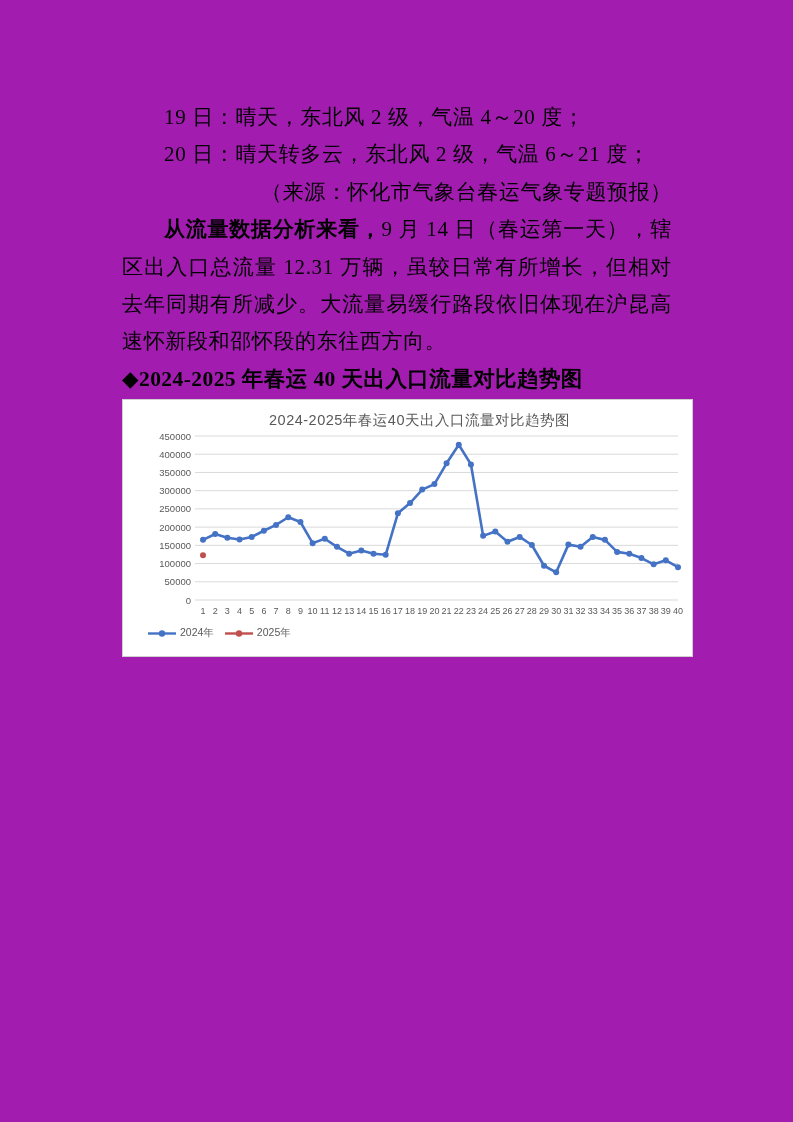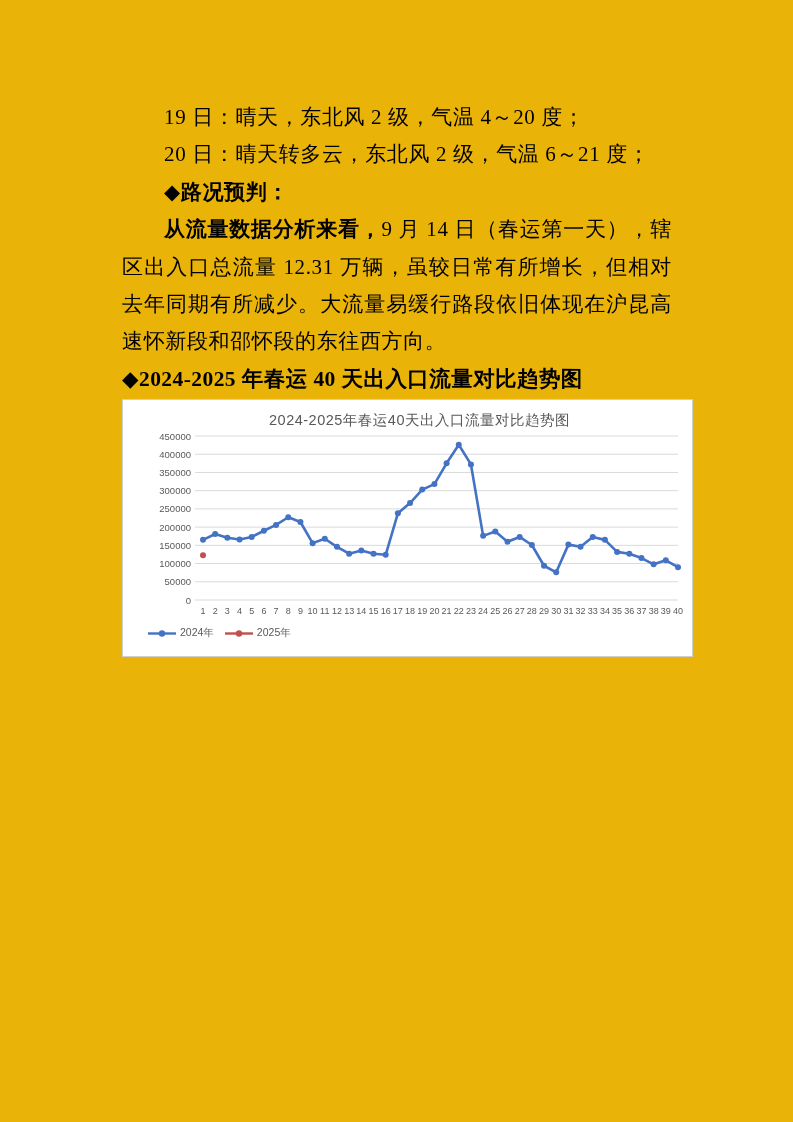--- a/index.html
+++ b/index.html
@@ -1,20 +1,20 @@
 <!DOCTYPE html>
 <html><head>
 <meta charset="utf-8">
 <style>
   html,body{margin:0;padding:0;background:#fff;}
   .page{
     position:relative;
     width:793px;height:1122px;
     margin:0 auto;
-    background:#eab308;
+    background:#a21caf;
     overflow:hidden;
     font-family:"Liberation Serif","DejaVu Serif",serif;
     color:#000;
   }
   .doc{
     position:absolute;
     left:122px;top:99px;
     width:550px;
   }
   .line{
@@ -65,22 +65,22 @@
 </style>
 </head>
 <body>
 
 <div class="page">
   <div class="doc">
 
     <p class="line indent">19 日：晴天，东北风 2 级，气温 4～20 度；</p>
     <p class="line indent">20 日：晴天转多云，东北风 2 级，气温 6～21 度；</p>
 
-
-    <p class="line bold" style="text-indent:2em;">◆路况预判：</p>
+    <p class="line right">（来源：怀化市气象台春运气象专题预报）</p>
+
 
     <p class="line indent"><span class="bold">从流量数据分析来看，</span><span>9 月 14 日（春运第一天），辖区出入口总流量 12.31 万辆，虽较日常有所增长，但相对去年同期有所减少。大流量易缓行路段依旧体现在沪昆高速怀新段和邵怀段的东往西方向。</span></p>
 
 
     <h2 class="chart-heading">◆2024-2025 年春运 40 天出入口流量对比趋势图</h2>
 
     <div class="chart-box">
       <div class="chart-title">2024-2025年春运40天出入口流量对比趋势图</div>
       <div class="chart-svg-wrap">
         <svg width="545" height="196" viewBox="0 0 545 196">

